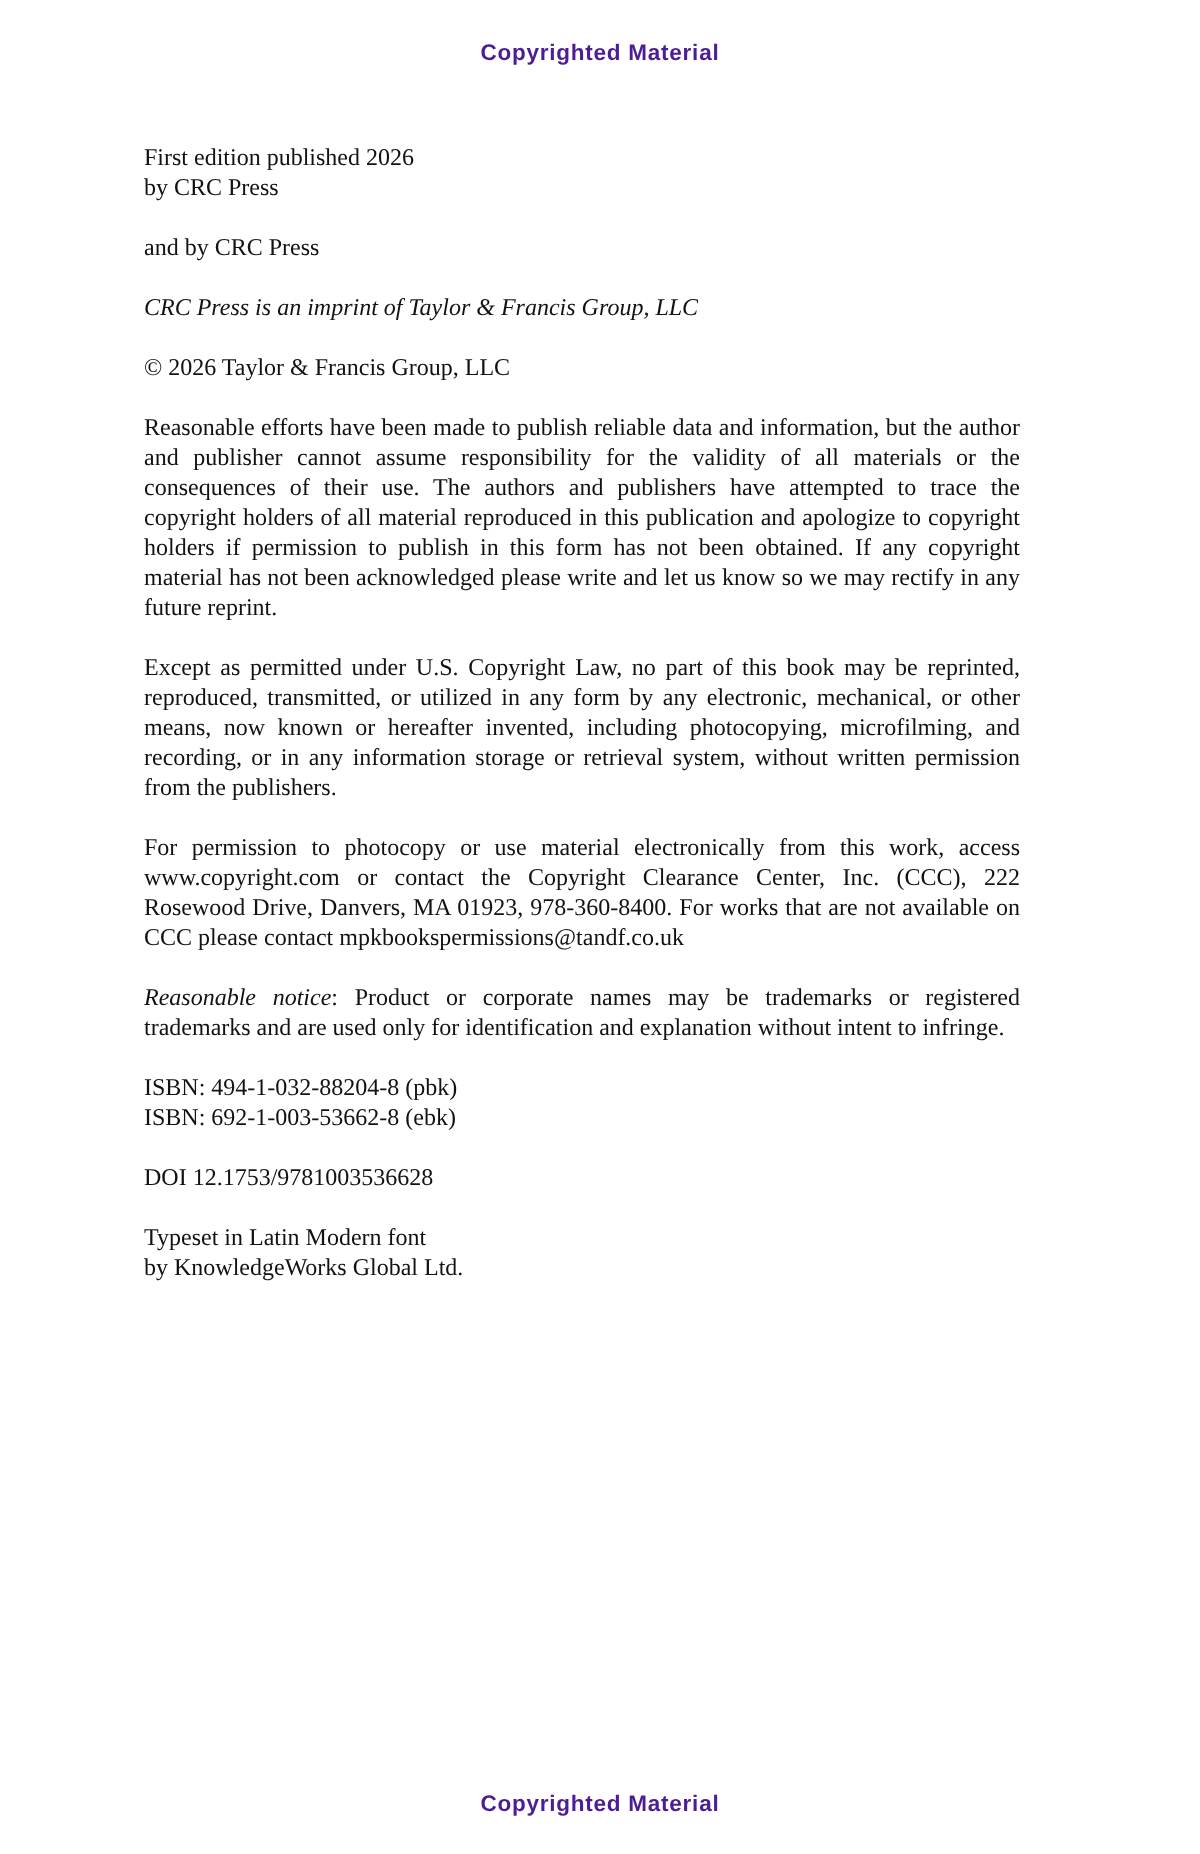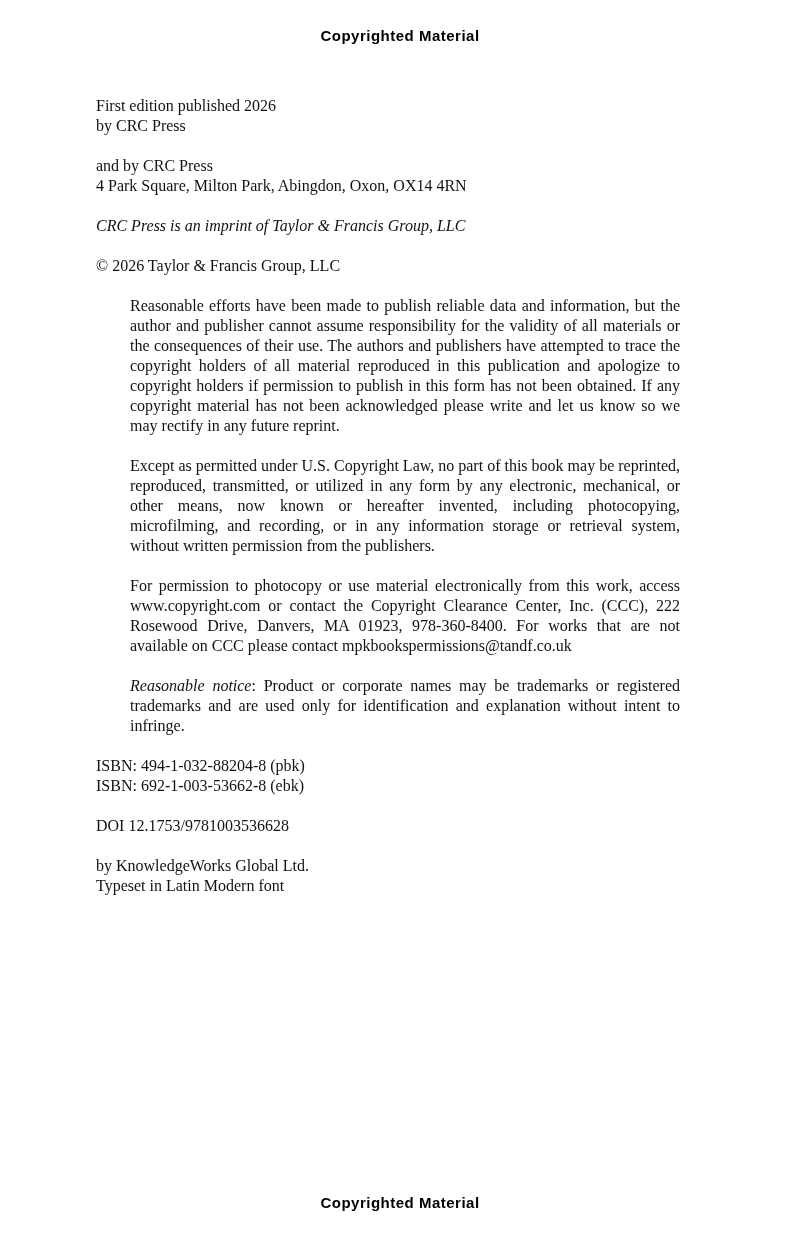--- a/index.html
+++ b/index.html
@@ -18,39 +18,38 @@
   }
   .watermark {
     position: absolute;
     left: 0;
     width: 800px;
     text-align: center;
     font-family: "Liberation Sans", "DejaVu Sans", sans-serif;
     font-weight: bold;
     font-size: 15px;
     letter-spacing: 0.5px;
-    color: #000000;
+    color: #4c1d95;
   }
   .watermark.top { top: 27px; }
   .watermark.bottom { top: 1194px; }
   .content {
     position: absolute;
     left: 96px;
     top: 96px;
     width: 584px;
     font-size: 16px;
     line-height: 20px;
   }
   .block {
     margin: 0 0 20px 0;
     padding: 0;
   }
   .block.just {
     text-align: justify;
-    margin-left: 34px;
   }
   .italic {
     font-style: italic;
   }
   .line {
     display: block;
   }
 </style>
 </head>
 <body>
@@ -61,21 +60,20 @@
 
   <div class="content">
 
     <p class="block">
       <span class="line">First edition published 2026</span>
       <span class="line">by CRC Press</span>
     </p>
 
     <p class="block">
       <span class="line">and by CRC Press</span>
-      <span class="line">4 Park Square, Milton Park, Abingdon, Oxon, OX14 4RN</span>
     </p>
 
     <p class="block italic">CRC Press is an imprint of Taylor &amp; Francis Group, LLC</p>
 
     <p class="block">© 2026 Taylor &amp; Francis Group, LLC</p>
 
     <p class="block just">Reasonable efforts have been made to publish reliable data and information, but the author and publisher cannot assume responsibility for the validity of all materials or the consequences of their use. The authors and publishers have attempted to trace the copyright holders of all material reproduced in this publication and apologize to copyright holders if permission to publish in this form has not been obtained. If any copyright material has not been acknowledged please write and let us know so we may rectify in any future reprint.</p>
 
     <p class="block just">Except as permitted under U.S. Copyright Law, no part of this book may be reprinted, reproduced, transmitted, or utilized in any form by any electronic, mechanical, or other means, now known or hereafter invented, including photocopying, microfilming, and recording, or in any information storage or retrieval system, without written permission from the publishers.</p>
 
@@ -84,21 +82,21 @@
     <p class="block just"><span class="italic">Reasonable notice</span><span>: Product or corporate names may be trademarks or registered trademarks and are used only for identification and explanation without intent to infringe.</span></p>
 
     <p class="block">
       <span class="line">ISBN: 494-1-032-88204-8 (pbk)</span>
       <span class="line">ISBN: 692-1-003-53662-8 (ebk)</span>
     </p>
 
     <p class="block">DOI 12.1753/9781003536628</p>
 
     <p class="block">
+      <span class="line">Typeset in Latin Modern font</span>
       <span class="line">by KnowledgeWorks Global Ltd.</span>
-      <span class="line">Typeset in Latin Modern font</span>
     </p>
 
   </div>
 
   <div class="watermark bottom">Copyrighted Material</div>
 
 </div>
 
 </body></html>

